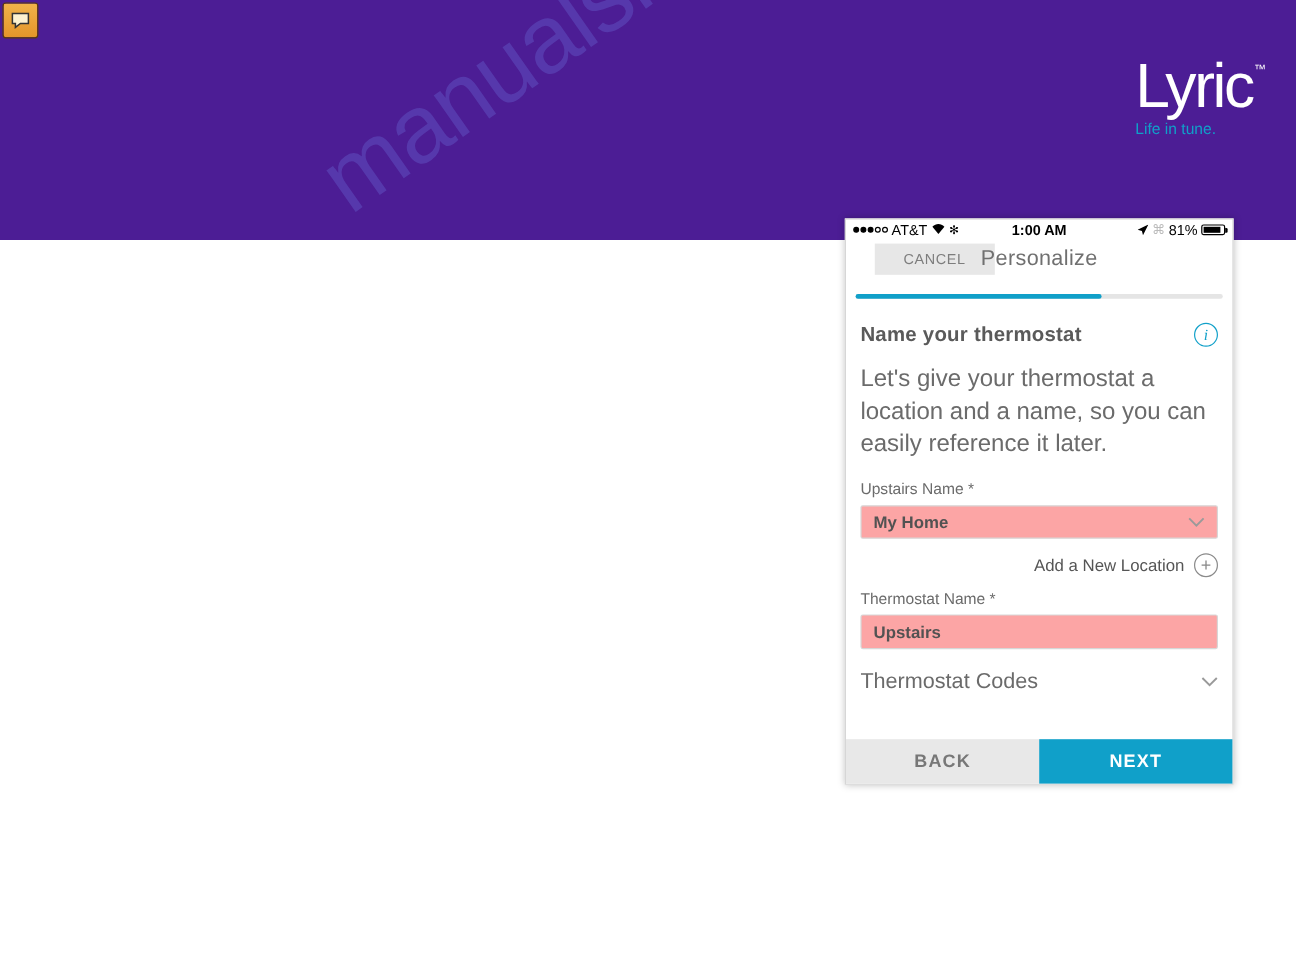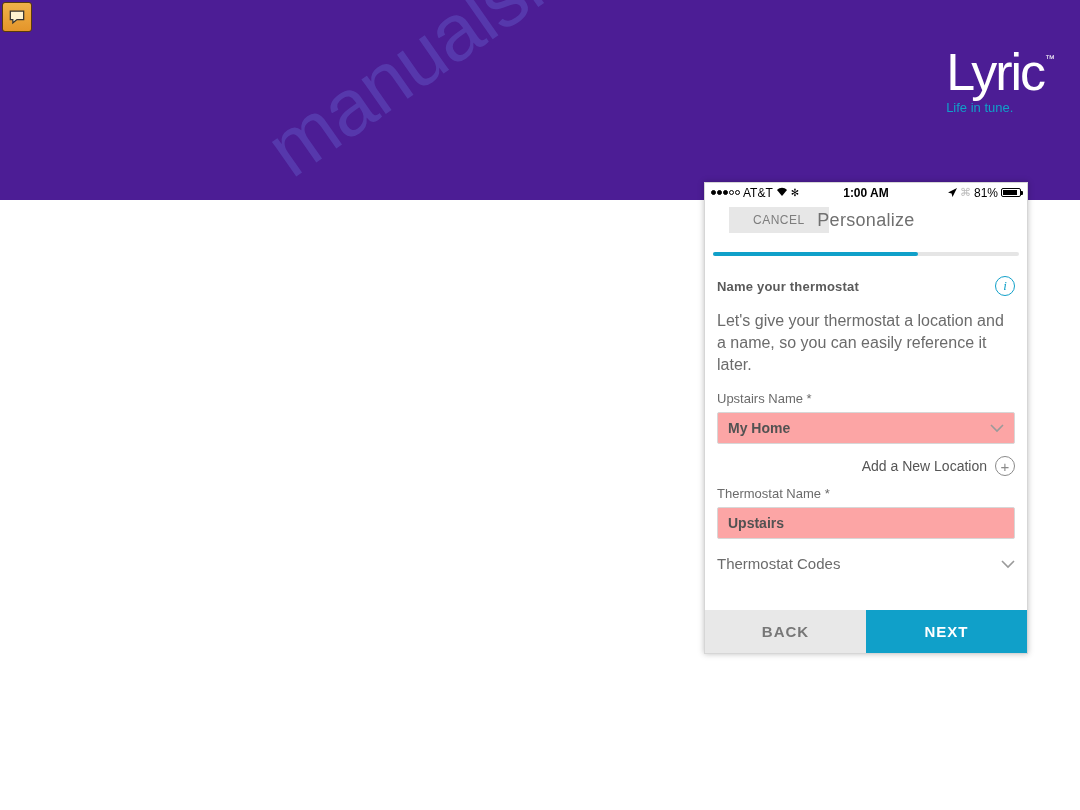--- a/index.html
+++ b/index.html
@@ -125,29 +125,29 @@
     position:absolute; left:0; top:0; bottom:0;
     width: 67%;
     background:#10a0c9;
     border-radius:2px;
   }
 
   .section-header {
     display:flex; align-items:center; justify-content:space-between;
     padding: 14px 12px 6px 12px;
   }
-  .section-header h2 { font-size:13px; font-weight:600; color:#5a5a5a; letter-spacing:0.2px;}
+  .section-header h2 { font-size:17px; font-weight:600; color:#5a5a5a; letter-spacing:0.2px;}
   .info-icon {
     width:20px;height:20px;border:1.5px solid #10a0c9;border-radius:50%;
     color:#10a0c9; font-family: Georgia, serif; font-style:italic;
     display:flex;align-items:center;justify-content:center; font-size:13px;
   }
 
   .body-text {
-    font-size:16px; color:#6b6b6b; line-height:1.35;
+    font-size:20px; color:#6b6b6b; line-height:1.35;
     padding: 8px 20px 10px 12px;
   }
   .field-label {
     font-size:13px; color:#6b6b6b;
     padding: 6px 12px 4px 12px;
   }
   .select-box, .text-box {
     margin: 2px 12px;
     border:1px solid #d7d7d7;
     border-radius:2px;
@@ -168,21 +168,21 @@
   }
   .plus-icon {
     width:20px;height:20px;border:1.5px solid #8a8a8a;border-radius:50%;
     display:flex;align-items:center;justify-content:center;
     color:#8a8a8a; font-size:15px; line-height:1;
   }
 
   .codes-row {
     display:flex; align-items:center; justify-content:space-between;
     padding: 14px 12px 6px 12px;
-    font-size:15px; color:#6b6b6b; font-weight:500;
+    font-size:18px; color:#6b6b6b; font-weight:500;
   }
 
   .spacer { flex:1; }
 
   .footer {
     display:flex; height:48px; border-top:0;margin-top:32px;
   }
   .footer button {
     flex:1; border:none; font-size:15px; letter-spacing:1px; font-weight:600; cursor:pointer;
   }

